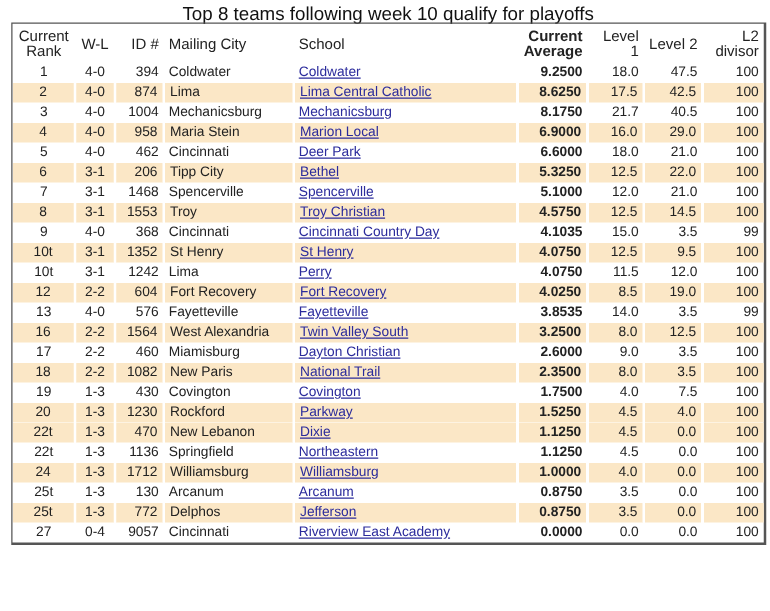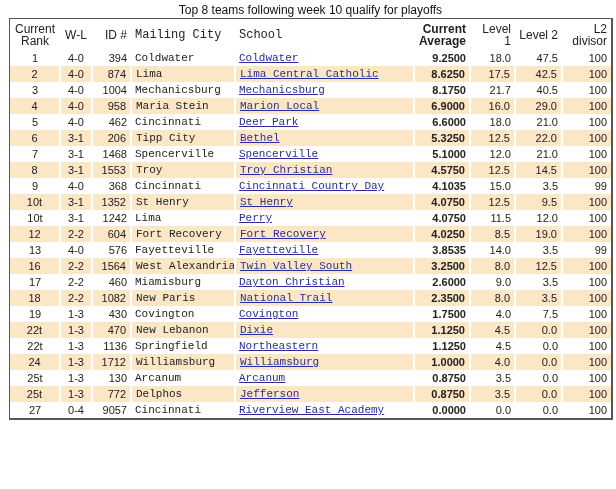--- a/index.html
+++ b/index.html
@@ -1,31 +1,31 @@
 <!DOCTYPE html>
 <html><head>
   <meta charset="utf-8">
   <style>
     html, body { margin: 0; padding: 0; background: #ffffff; }
     body { width: 616px; height: 489px; position: relative; overflow: hidden;
            font-family: "Liberation Sans", sans-serif; font-size: 11px; color: #222; }
     .caption { position: absolute; top: 3px; left: 9px; width: 603px; text-align: center;
-               font-size: 12px; color: #111; }
+               font-size: 15px; color: #111; }
     .tbl-wrap { position: absolute; left: 9px; top: 18px; width: 601px;
                 border: 1px solid #555; border-right-width: 2px; border-bottom-width: 2px; }
     table { border-collapse: collapse; width: 100%; table-layout: fixed; }
     th { font-weight: normal; font-size: 12px; line-height: 12px; height: 31px;
          padding: 0 4px; vertical-align: middle; color: #222; }
     th.b { font-weight: bold; }
     td { height: 16px; padding: 0 4px; line-height: 16px; white-space: nowrap; overflow: hidden; }
     tr.alt td { background: #fbe7c6; }
     tr.alt td + td { border-left: 2px solid #fff; }
     .c { text-align: center; }
     .r { text-align: right; }
-    .l { text-align: left; font-family: Liberation Mono, monospace; }
+    .l { text-align: left; }
     td.avg { font-weight: bold; color: #222; }
     a { color: #2b2b9c; text-decoration: underline; }
   </style>
 </head>
 <body>
 
 <div class="caption">Top 8 teams following week 10 qualify for playoffs</div>
 
 <div class="tbl-wrap">
   <table>
@@ -253,20 +253,31 @@
     <td class="c">1-3</td>
     <td class="r">430</td>
     <td class="l">Covington</td>
     <td class="l"><a href="#">Covington</a></td>
     <td class="r avg">1.7500</td>
     <td class="r">4.0</td>
     <td class="r">7.5</td>
     <td class="r">100</td>
   </tr>
 
+  <tr class="alt">
+    <td class="c">20</td>
+    <td class="c">1-3</td>
+    <td class="r">1230</td>
+    <td class="l">Rockford</td>
+    <td class="l"><a href="#">Parkway</a></td>
+    <td class="r avg">1.5250</td>
+    <td class="r">4.5</td>
+    <td class="r">4.0</td>
+    <td class="r">100</td>
+  </tr>
 
 
   <tr class="alt">
     <td class="c">22t</td>
     <td class="c">1-3</td>
     <td class="r">470</td>
     <td class="l">New Lebanon</td>
     <td class="l"><a href="#">Dixie</a></td>
     <td class="r avg">1.1250</td>
     <td class="r">4.5</td>

